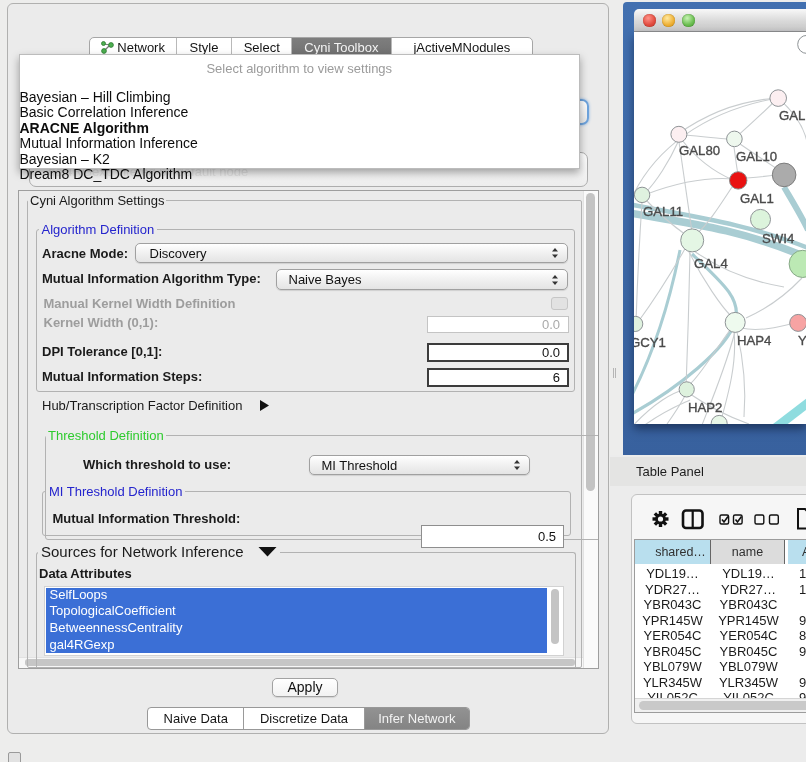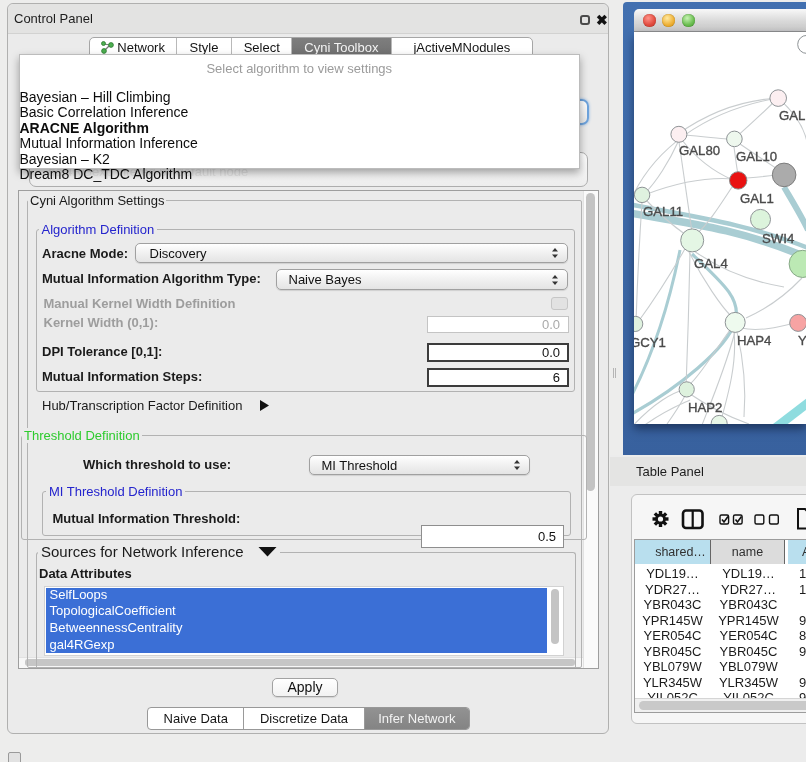--- a/index.html
+++ b/index.html
@@ -22,25 +22,20 @@
 .tabseg { position:absolute; display:flex; background:#fff; border:1px solid #a6a6a6; border-radius:5px; overflow:hidden; }
 .tabseg .t { font-size:13px; color:#141414; text-align:center; border-right:1px solid #b9b9b9; }
 .tabseg .t:last-child { border-right:none; }
 .tabseg .sel { background:linear-gradient(#7e7e7e,#6f6f6f); color:#f4f4f4; }
 </style>
 </head>
 <body>
 
 <div class="abs" id="cpwin" style="left:7px; top:3px; width:602px; height:731px; background:#ebebeb; border:1px solid #b0b0af; border-radius:6px;">
 
-  <div class="abs" style="left:0; top:0; right:0; height:30px; background:#e3e3e2; border-bottom:1px solid #d2d2d1; border-radius:6px 6px 0 0;">
-    <div class="abs" style="left:6px; top:0; height:30px; line-height:30px; font-size:13px; color:#1d1d1d;">Control Panel</div>
-    <div class="abs" style="left:572px; top:11px; width:10px; height:10px; border:2px solid #4a4a4a; border-radius:3px;"></div>
-    <div class="abs" style="left:588px; top:1px; font-size:14px; font-weight:bold; color:#111; height:30px; line-height:30px;">✖</div>
-  </div>
 
   <div class="tabseg" style="left:81px; top:33px; width:444px; height:22px;">
     <div class="t" style="width:87px; line-height:20px;"><svg width="13" height="13" viewBox="0 0 13 13" style="vertical-align:-2px">
           <line x1="3" y1="10" x2="9" y2="4" stroke="#777" stroke-width="1.2"></line>
           <line x1="3" y1="3" x2="9" y2="4" stroke="#777" stroke-width="1.2"></line>
           <circle cx="2.5" cy="2.5" r="2" fill="#4caf50" stroke="#2d7a30" stroke-width="0.8"></circle>
           <circle cx="3" cy="10" r="2.4" fill="#4caf50" stroke="#2d7a30" stroke-width="0.8"></circle>
           <circle cx="10" cy="4" r="2.4" fill="#4caf50" stroke="#2d7a30" stroke-width="0.8"></circle>
         </svg> Network</div>
     <div class="t" style="width:56px; line-height:20px;">Style</div>
@@ -93,21 +88,21 @@
     <div class="abs lbl b" style="left:23px; top:152.5px; height:16px; line-height:16px;">DPI Tolerance [0,1]:</div>
     <div class="tf" style="left:408px; top:152px; width:142px; height:19px; border:2px solid #3c3c3c; color:#111; line-height:15px; padding-right:7px;">0.0</div>
 
     <div class="abs lbl b" style="left:23px; top:178px; height:16px; line-height:16px;">Mutual Information Steps:</div>
     <div class="tf" style="left:408px; top:177px; width:142px; height:18.5px; border:2px solid #3c3c3c; color:#111; line-height:15px; padding-right:7px;">6</div>
 
     <div class="abs lbl" style="left:23px; top:207px; height:16px; line-height:16px;">Hub/Transcription Factor Definition&nbsp;&nbsp;<svg width="10" height="11" viewBox="0 0 10 11" style="vertical-align:-1px; margin-left:9px;">
           <path d="M1 0 L10 5.5 L1 11 Z" fill="#111"></path>
         </svg></div>
 
-    <div class="fs" style="left:2px; top:243.5px; width:566px; height:105.5px;">
+    <div class="fs" style="left:26px; top:243.5px; width:566px; height:105.5px;">
       <span style="left:0px; padding:0 2px;" class="green">Threshold Definition</span>
     </div>
 
     <div class="abs lbl b" style="left:64px; top:266px; height:16px; line-height:16px;">Which threshold to use:</div>
     <div class="combo" style="left:289.5px; top:263.5px; width:221.5px; height:20px; line-height:19px;"><span style="padding-left:12px;">MI Threshold</span><span class="ar">
           <svg width="10" height="12" viewBox="0 0 10 12">
             <path d="M2 4.5 L5 1 L8 4.5 Z" fill="#333"></path>
             <path d="M2 7.5 L5 11 L8 7.5 Z" fill="#333"></path>
           </svg>
         </span></div>

